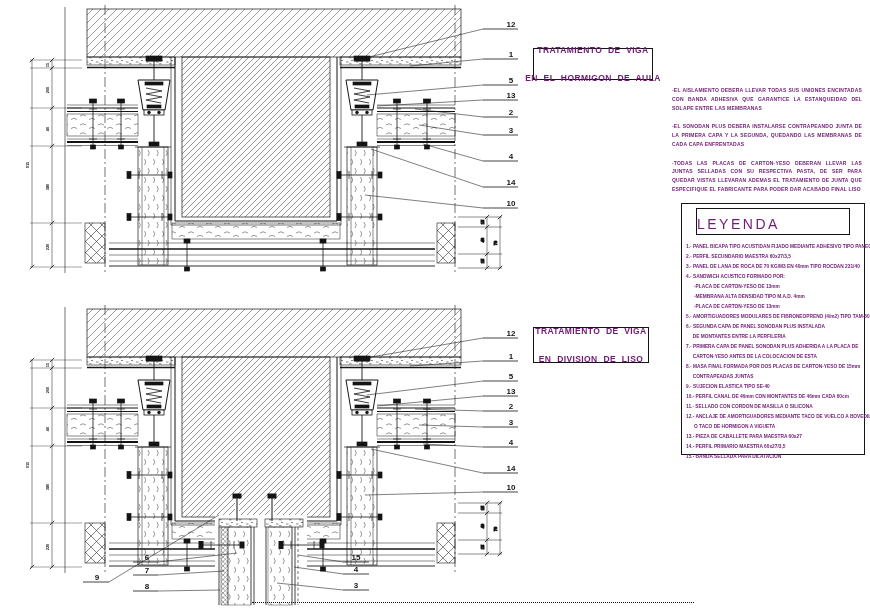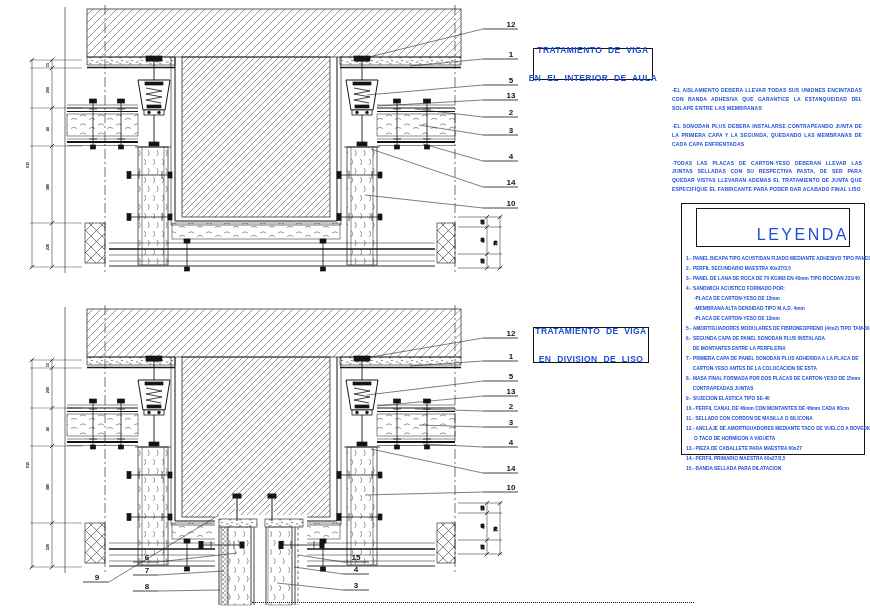--- a/index.html
+++ b/index.html
@@ -1,33 +1,33 @@
 <!DOCTYPE html>
 <html><head>
 <meta charset="utf-8">
 <style>
   html,body{margin:0;padding:0;background:#fff;}
   .page{position:relative;width:870px;height:610px;background:#fff;overflow:hidden;
-        font-family:"Liberation Sans",sans-serif;color:#1d4ed8;}
+        font-family:"Liberation Sans",sans-serif;color:#701a75;}
   svg{position:absolute;overflow:visible;}
   svg text{font-family:"Liberation Sans",sans-serif;font-weight:bold;fill:#141414;}
   .co{font-size:8px;}
   .dimtxt{font-size:4px;letter-spacing:0;}
   .titlebox{position:absolute;border:1.2px solid #141414;display:flex;flex-direction:column;
         justify-content:center;align-items:center;gap:18px;font-weight:bold;font-size:8.5px;
         letter-spacing:0.4px;word-spacing:3px;white-space:nowrap;}
   #title1{left:533px;top:48px;width:118px;height:30px;}
   #title2{left:533px;top:327px;width:114px;height:34px;}
   .notes{position:absolute;left:672px;top:86px;width:190px;font-size:5px;font-weight:bold;
         line-height:1.75;letter-spacing:0.2px;}
   .notes p{margin:0 0 10px 0;text-align:justify;}
   .legend{position:absolute;left:681px;top:203px;width:184px;height:252px;border:1.5px solid #141414;
         box-sizing:border-box;background:#fff;}
-  .legend-title{margin:4px 14px 3px;border:1.2px solid #141414;text-align:right;font-size:16px;
-        letter-spacing:2.5px;padding:17px 0 2px;}
+  .legend-title{margin:4px 14px 3px;border:1.2px solid #141414;text-align:left;font-size:14px;
+        letter-spacing:2.5px;padding:7px 0 2px;}
   .legend-lines{padding:4px 2px 0 4px;font-size:4.8px;font-weight:bold;line-height:10px;}
   .legend-lines div{white-space:pre;}
   .breakline{position:absolute;left:252px;top:602px;width:442px;height:0;border-top:1.5px dotted #141414;}
 </style>
 </head>
 <body>
 
 <div class="page">
 
 <svg width="0" height="0">
@@ -394,21 +394,21 @@
     <g>
           <line x1="318" y1="285" x2="252" y2="278"></line>
           <line x1="318" y1="285" x2="344" y2="285" stroke-width="0.8"></line>
           <text class="co" x="331" y="282.5" text-anchor="middle" stroke="none">3</text>
         </g>
   </g>
 </svg>
 
 <div class="titlebox" id="title1">
   <span>TRATAMIENTO DE VIGA</span>
-  <span>EN EL INTERIOR DE AULA</span>
+  <span>EN EL HORMIGON DE AULA</span>
 </div>
 <div class="titlebox" id="title2">
   <span>TRATAMIENTO DE VIGA</span>
   <span>EN DIVISION DE LISO</span>
 </div>
 
 <div class="notes">
       <p>-EL AISLAMIENTO DEBERA LLEVAR TODAS SUS UNIONES ENCINTADAS CON BANDA ADHESIVA QUE GARANTICE LA ESTANQUEIDAD DEL SOLAPE ENTRE LAS MEMBRANAS</p>
       <p>-EL SONODAN PLUS DEBERA INSTALARSE CONTRAPEANDO JUNTA DE LA PRIMERA CAPA Y LA SEGUNDA, QUEDANDO LAS MEMBRANAS DE CADA CAPA ENFRENTADAS</p>
       <p>-TODAS LAS PLACAS DE CARTON-YESO DEBERAN LLEVAR LAS JUNTAS SELLADAS CON SU RESPECTIVA PASTA, DE SER PARA QUEDAR VISTAS LLEVARAN ADEMAS EL TRATAMIENTO DE JUNTA QUE ESPECIFIQUE EL FABRICANTE PARA PODER DAR ACABADO FINAL LISO</p>

